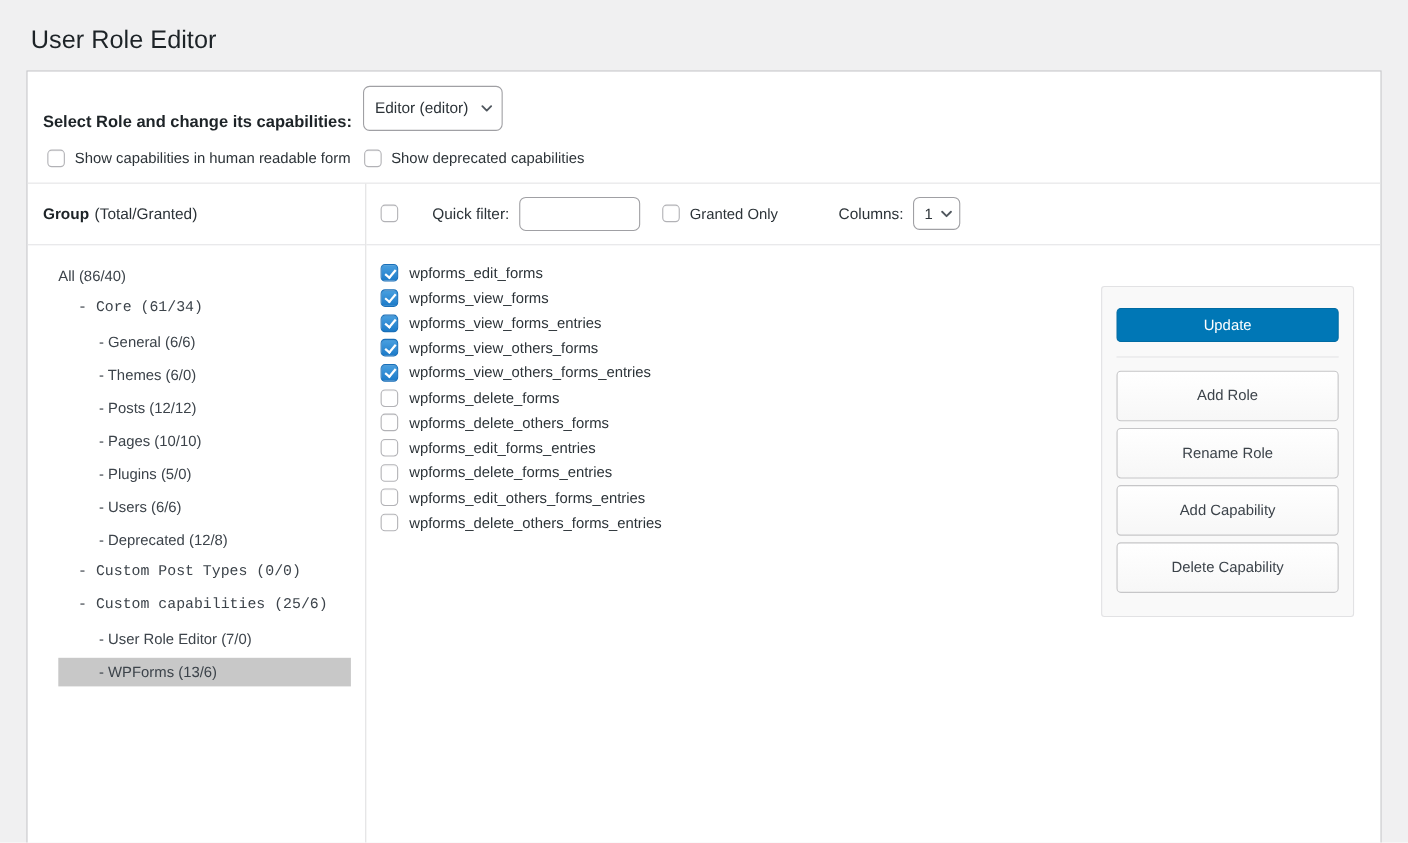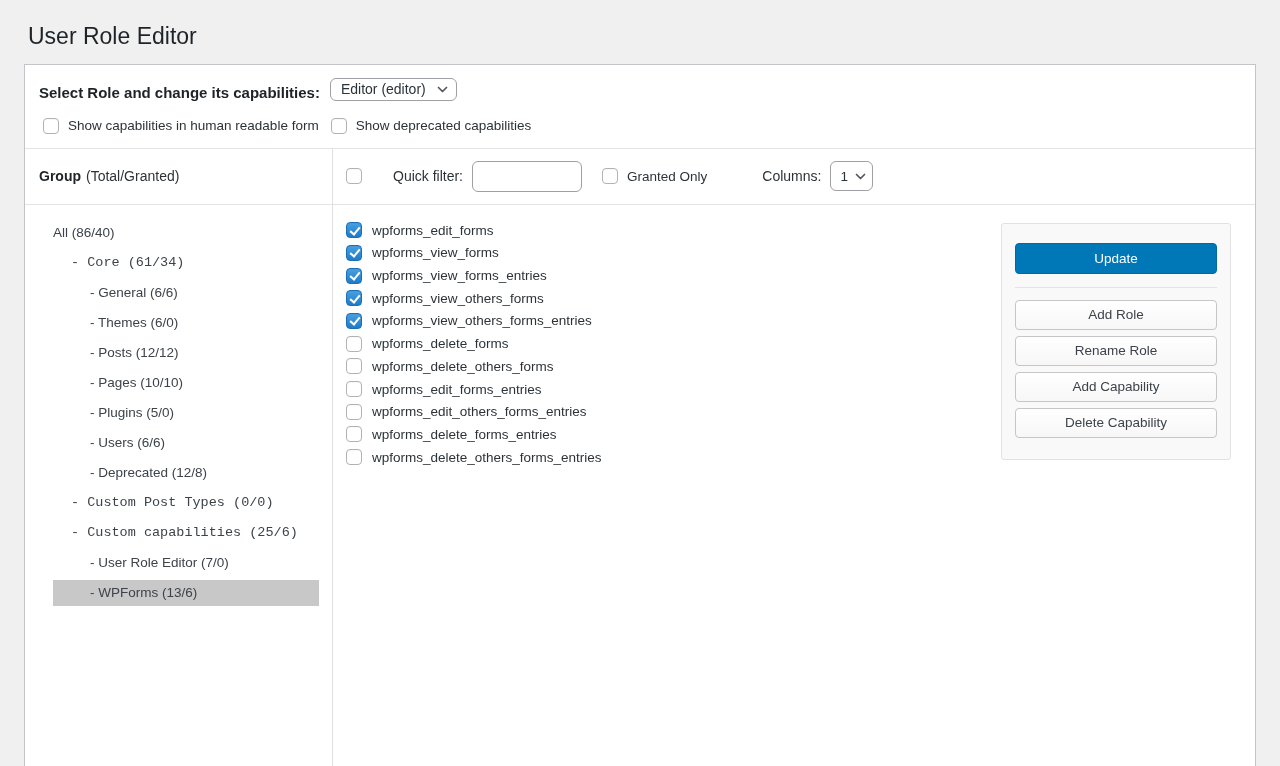--- a/index.html
+++ b/index.html
@@ -31,21 +31,21 @@
   .role-row { display: flex; align-items: flex-end; }
   .role-row .bold-label { font-size: 15px; font-weight: 700; color: #1d2327; margin-right: 10px; }
 
   .select-wrap { position: relative; display: inline-block; }
   .select-wrap select {
     -webkit-appearance: none; appearance: none;
     font-family: "Liberation Sans", sans-serif;
     font-size: 14px; color: #2c3338;
     background: #fff;
     border: 1px solid #a0a0a4; border-radius: 6px;
-    height: 23px; padding: 0 30px 0 10px;
+    height: 41px; padding: 0 30px 0 10px;
   }
   .select-wrap .chev {
     position: absolute; right: 9px; top: 50%;
     width: 11px; height: 11px; margin-top: -5px;
     pointer-events: none;
   }
   .select-wrap .chev svg { display: block; }
 
   .opts-row { margin-top: 17px; padding-left: 4px; display: flex; align-items: center; font-size: 13.5px; color: #2c3338; padding-bottom: 14px; }
   .opts-row label { display: flex; align-items: center; }
@@ -122,40 +122,40 @@
   .filter-row .columns-select .chev { right: 7px; }
 
   
   .content { flex: 1; position: relative; min-height: 0; }
   ul.caps { list-style: none; margin: 0; padding: 14px 0 0 13px; }
   ul.caps li { display: flex; align-items: center; height: 22.7px; }
   ul.caps li .cap-name { margin-left: 10px; font-size: 13.5px; color: #2c3338; white-space: nowrap; }
 
   
   .actions {
-    position: absolute; top: 18px; right: 24px; width: 230px;
+    position: absolute; top: 37px; right: 24px; width: 230px;
     background: #f9f9f9;
     border: 1px solid #e2e2e4; border-radius: 3px;
     padding: 19px 13px 21px 13px;
   }
   .actions button {
     display: block; width: 100%; height: 31px;
     font-family: "Liberation Sans", sans-serif; font-size: 13.5px;
     border-radius: 4px; cursor: pointer;
   }
   .actions .btn-primary {
     background: #0077b6; color: #fff;
     border: 1px solid #006ba3;
   }
   .actions .btn-divider { border: 0; border-top: 1px solid #e4e4e6; margin: 13px 0 12px 0; }
   .actions .btn-secondary {
     background: linear-gradient(#ffffff, #f7f7f7);
     color: #3c434a;
     border: 1px solid #c6c6c8;
-    height: 30px;
+    height: 46px;
     margin-top: 6px;
   }
   .actions .btn-secondary:first-of-type { margin-top: 0; }
 </style>
 </head>
 <body>
 
 <h1 class="page-title">User Role Editor</h1>
 
 <div class="panel">
@@ -261,25 +261,25 @@
             <li>
               <input type="checkbox" style="">
               <span class="cap-name">wpforms_delete_others_forms</span>
             </li>
             <li>
               <input type="checkbox" style="">
               <span class="cap-name">wpforms_edit_forms_entries</span>
             </li>
             <li>
               <input type="checkbox" style="">
+              <span class="cap-name">wpforms_delete_forms_entries</span>
+            </li>
+            <li>
+              <input type="checkbox" style="">
               <span class="cap-name">wpforms_edit_others_forms_entries</span>
-            </li>
-            <li>
-              <input type="checkbox" style="">
-              <span class="cap-name">wpforms_delete_forms_entries</span>
             </li>
             <li>
               <input type="checkbox" style="">
               <span class="cap-name">wpforms_delete_others_forms_entries</span>
             </li>
           </ul>
 
         <div class="actions">
           <button class="btn-primary">Update</button>
           <hr class="btn-divider">

